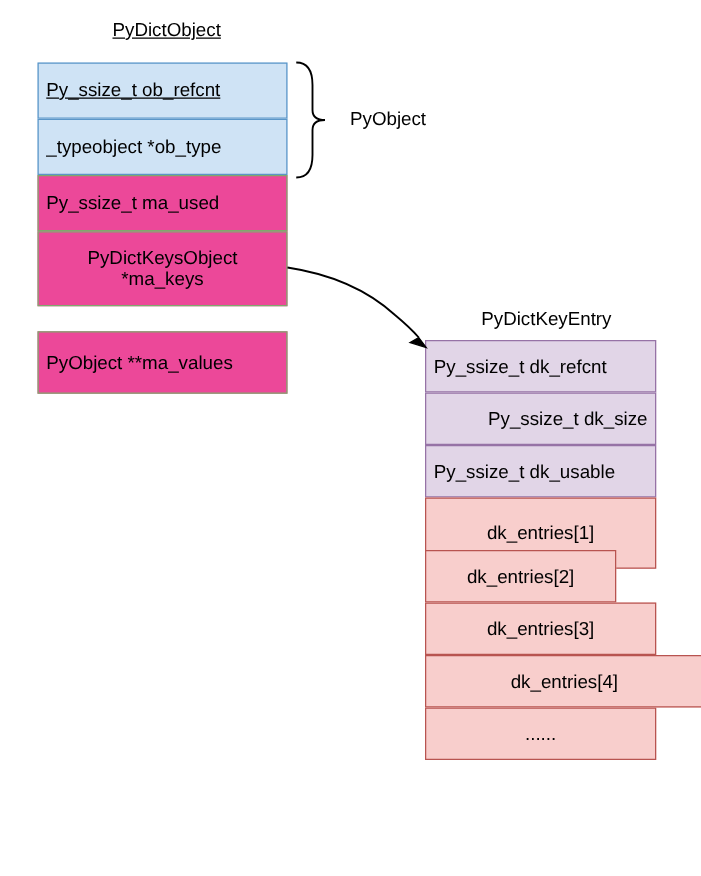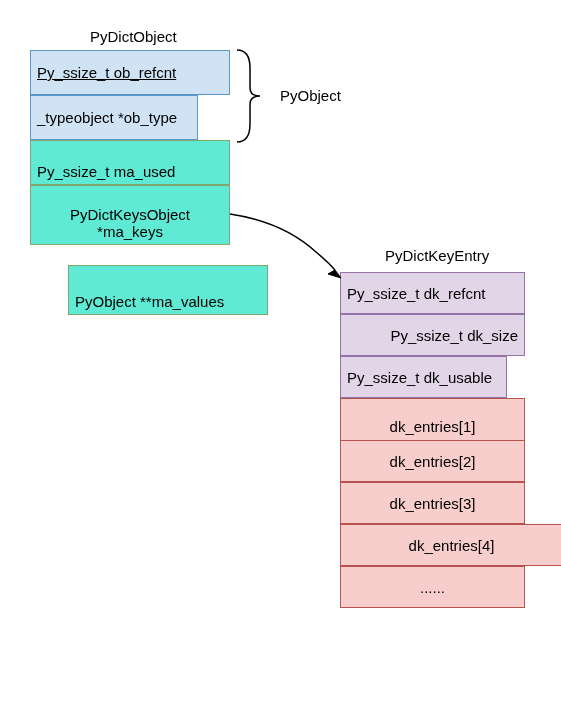--- a/index.html
+++ b/index.html
@@ -26,73 +26,73 @@
       display: flex;
       align-items: center;
       justify-content: center;
       text-align: center;
       padding: 4px 6px;
     }
     .box.left-align {
       justify-content: flex-start;
     }
     .blue { background: #cfe3f5; border-color: #5b96c8; }
-    .green { background: #5eead4; border-color: #80a86d; align-items: flex-end; }
+    .green { background: #ec4899; border-color: #80a86d; }
     .purple { background: #e1d5e7; border-color: #9673a6; }
     .red { background: #f8cecc; border-color: #b85450; }
     .brace {
       position: absolute;
       pointer-events: none;
     }
     .arrow {
       position: absolute;
       pointer-events: none;
     }
   </style>
 </head>
 <body>
 
-<div class="title" style="left:90px; top:28px;">PyDictObject</div>
+<div class="title" style="left:90px; top:16px;text-decoration:underline;">PyDictObject</div>
 
 <div class="box blue left-align" style="left:30px; top:50px; width:200px; height:45px;text-decoration:underline;">
   <span>Py_ssize_t ob_refcnt</span>
 </div>
-<div class="box blue left-align" style="left:30px; top:95px; width:168px; height:45px;">
+<div class="box blue left-align" style="left:30px; top:95px; width:200px; height:45px;">
   <span>_typeobject *ob_type</span>
 </div>
 <div class="box green left-align" style="left:30px; top:140px; width:200px; height:45px;">
   <span>Py_ssize_t ma_used</span>
 </div>
 <div class="box green" style="left:30px; top:185px; width:200px; height:60px;">
   <span>PyDictKeysObject *ma_keys</span>
 </div>
-<div class="box green left-align" style="left:30px; top:265px; width:200px; height:50px;margin-left:38px;">
+<div class="box green left-align" style="left:30px; top:265px; width:200px; height:50px;">
   <span>PyObject **ma_values</span>
 </div>
 
 <svg class="brace" style="left:232px; top:48px; width:40px; height:96px;" viewBox="0 0 40 96">
   <path d="M 5 2 Q 18 2 18 20 L 18 40 Q 18 48 28 48 Q 18 48 18 56 L 18 76 Q 18 94 5 94" fill="none" stroke="#000" stroke-width="1.5"></path>
 </svg>
 <div class="title" style="left:280px; top:87px;">PyObject</div>
 
 <div class="title" style="left:385px; top:247px;">PyDictKeyEntry</div>
 
 <div class="box purple left-align" style="left:340px; top:272px; width:185px; height:42px;">
   <span>Py_ssize_t dk_refcnt</span>
 </div>
 <div class="box purple left-align" style="left:340px; top:314px; width:185px; height:42px;justify-content:flex-end;">
   <span>Py_ssize_t dk_size</span>
 </div>
-<div class="box purple left-align" style="left:340px; top:356px; width:167px; height:42px;">
+<div class="box purple left-align" style="left:340px; top:356px; width:185px; height:42px;">
   <span>Py_ssize_t dk_usable</span>
 </div>
 <div class="box red" style="left:340px; top:398px; width:185px; height:57px;">
   <span>dk_entries[1]</span>
 </div>
-<div class="box red" style="left:340px; top:440px; width:185px; height:42px;">
+<div class="box red" style="left:340px; top:440px; width:153px; height:42px;">
   <span>dk_entries[2]</span>
 </div>
 <div class="box red" style="left:340px; top:482px; width:185px; height:42px;">
   <span>dk_entries[3]</span>
 </div>
 <div class="box red" style="left:340px; top:524px; width:223px; height:42px;">
   <span>dk_entries[4]</span>
 </div>
 <div class="box red" style="left:340px; top:566px; width:185px; height:42px;">
   <span>......</span>

